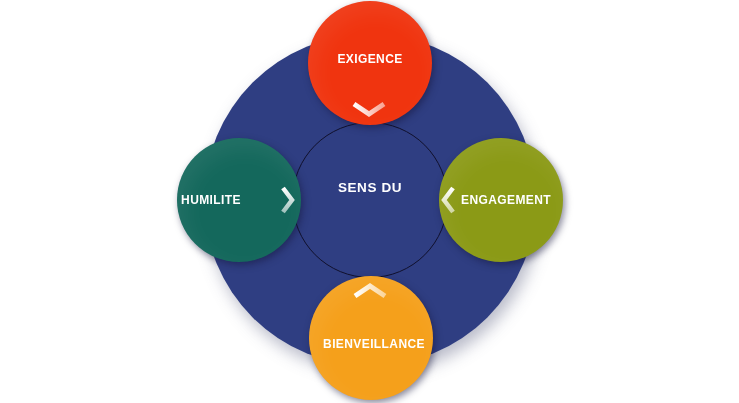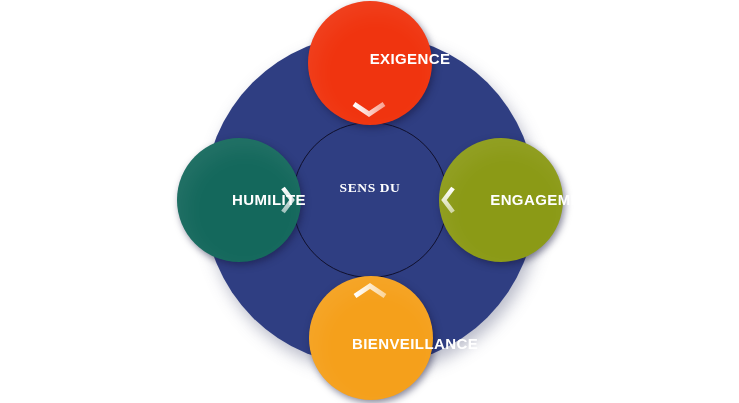--- a/index.html
+++ b/index.html
@@ -19,32 +19,31 @@
   .satellite{
     width:124px;height:124px;z-index:3;
     box-shadow:2px 3px 7px rgba(22,22,60,.5), inset 6px 10px 24px rgba(255,255,255,.07);
   }
   .sat-top{left:308px;top:1px;}
   .sat-left{left:177px;top:138px;}
   .sat-right{left:439px;top:138px;}
   .sat-bottom{left:309px;top:276px;}
   .label{
     position:absolute;z-index:5;color:#fff;font-weight:bold;
-    font-size:15px;letter-spacing:.4px;text-align:center;line-height:14px;
+    font-size:12px;letter-spacing:.4px;text-align:center;line-height:14px;
     text-transform:uppercase;
-    margin-left:40px;
   }
   .lbl-top{left:308px;top:52px;width:124px;}
-  .lbl-left{left:172px;top:193px;width:114px;}
+  .lbl-left{left:154px;top:193px;width:114px;}
   .lbl-right{left:444px;top:193px;width:124px;}
   .lbl-bottom{left:312px;top:337px;width:124px;}
   .center-label{
     position:absolute;z-index:5;left:292px;top:178px;width:156px;
     color:#fff;font-weight:bold;font-size:13.5px;line-height:19px;
-    letter-spacing:.6px;text-align:center;text-transform:uppercase;font-family:Liberation Serif, serif;
+    letter-spacing:.6px;text-align:center;text-transform:uppercase;
   }
   .chev{position:absolute;z-index:4;}
   .chev-down{left:351px;top:101px;}
   .chev-up{left:352px;top:282px;}
   .chev-right{left:279px;top:185px;}
   .chev-left{left:440px;top:185px;}
 </style>
 </head>
 <body>
 

